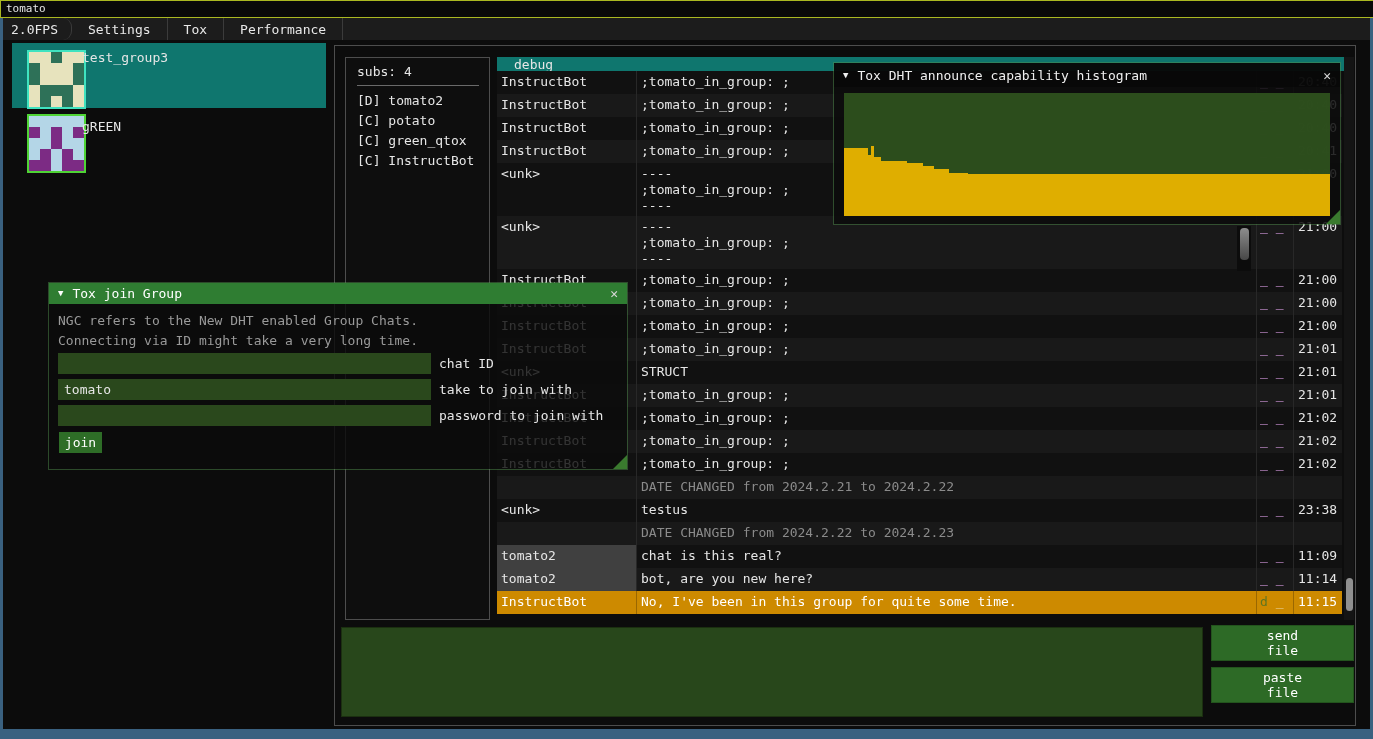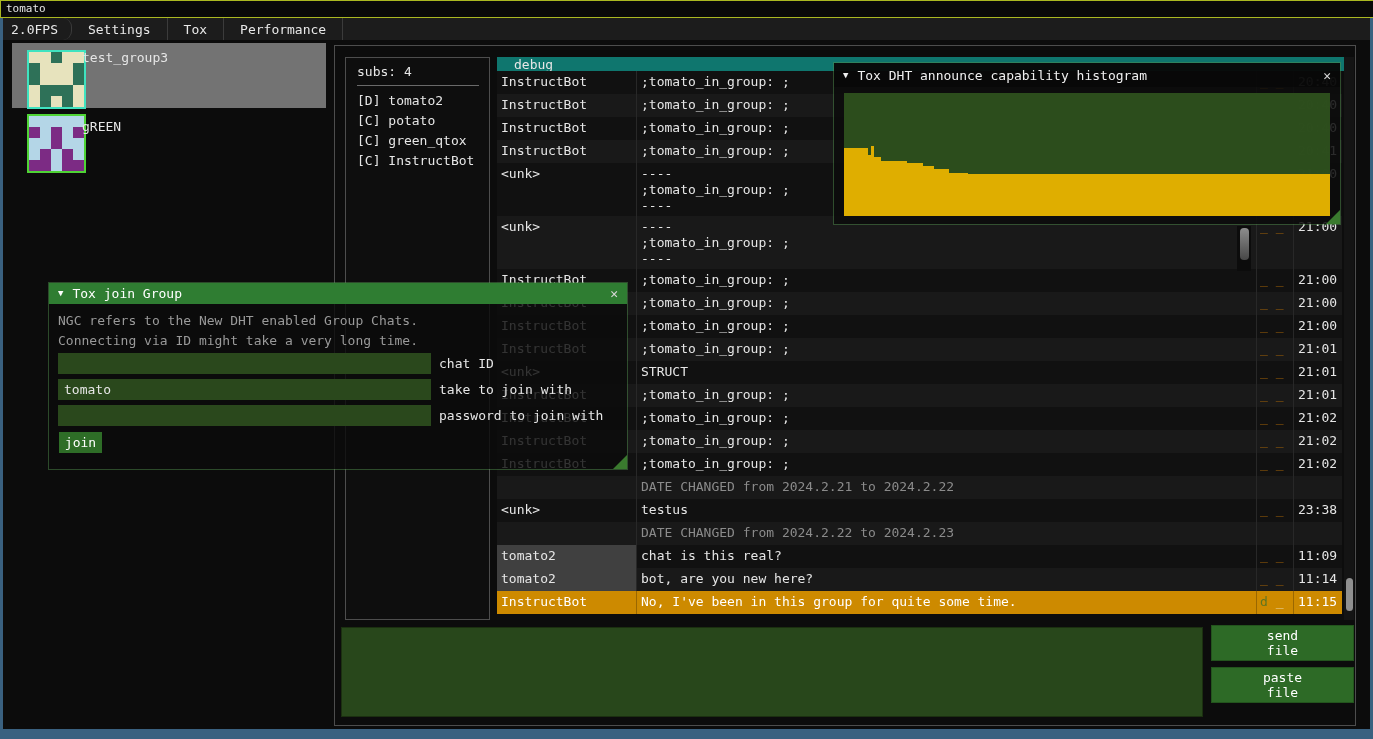--- a/index.html
+++ b/index.html
@@ -11,21 +11,21 @@
             font-size:11px;line-height:15px;padding-left:5px;box-sizing:content-box;}
   .edge-left{left:0;top:18px;width:3px;height:711px;background:#3a6180;}
   .edge-right{left:1370px;top:18px;width:3px;height:711px;background:#3a6180;}
   .edge-bottom{left:0;top:729px;width:1373px;height:10px;background:#3a6180;}
   
   .menubar{left:3px;top:18px;width:1367px;height:22px;background:#1c1c1c;display:flex;align-items:stretch;}
   .menu-item{display:flex;align-items:center;padding:0 16px;border-right:1px solid #3b3b3b;color:#e8e8e8;cursor:default;}
   .menu-fps{padding:0 13px 0 8px;border-radius:9px;}
   
   .group-row{left:12px;width:314px;height:65px;}
-  .group-row.sel{background:#737373;}
+  .group-row.sel{background:#0f766e;}
   .avatar{position:absolute;display:grid;width:55px;height:55px;
           grid-template-columns:repeat(5,1fr);grid-template-rows:repeat(5,1fr);}
   .group-label{position:absolute;left:70px;top:7px;}
   
   .main-frame{left:334px;top:45px;width:1020px;height:679px;border:1px solid #4d4d4d;}
   
   .members{left:345px;top:57px;width:145px;height:563px;border:1px solid #4d4d4d;box-sizing:border-box;background:#0e0e0e;}
   .members-title{margin:6px 0 0 11px;}
   .members-sep{border:0;border-top:1px solid #6a6a6a;margin:6px 10px 5px 11px;}
   .member-item{line-height:20px;padding-left:11px;white-space:nowrap;}
@@ -34,21 +34,21 @@
   .tabstrip{position:absolute;left:0;top:0;width:848px;height:14px;background:#0f766e;}
   .tab-label{position:absolute;left:17px;top:1px;line-height:13px;}
   .rows{position:absolute;left:0;top:14px;width:845px;}
   .crow{position:relative;display:flex;height:23px;background:#111;box-sizing:border-box;}
   .crow.alt{background:#191919;}
   .crow.ml{height:53px;}
   .c-sender{width:140px;flex:none;padding:3px 0 0 4px;box-sizing:border-box;
             border-right:1px solid #282828;overflow:hidden;white-space:nowrap;line-height:16px;}
   .c-msg{width:619px;flex:none;padding:3px 0 0 4px;box-sizing:border-box;position:relative;
          white-space:pre-line;overflow:hidden;line-height:16px;}
-  .c-marks{width:37px;flex:none;padding:3px 0 0 3px;box-sizing:border-box;color:#a16207;
+  .c-marks{width:37px;flex:none;padding:3px 0 0 3px;box-sizing:border-box;color:#f0abfc;
            border-left:1px solid #282828;white-space:pre;line-height:16px;}
   .c-time{width:49px;flex:none;padding:3px 0 0 4px;box-sizing:border-box;
           border-left:1px solid #282828;line-height:16px;}
   .crow.daterow .c-msg{color:#8b8b8b;}
   .crow.sg .c-sender{background:#404040;}
   .crow.hl{background:#cd8a00;color:#fff;}
   .crow.hl .c-sender,.crow.hl .c-marks,.crow.hl .c-time{border-color:#9a6700;}
   .crow.hl .c-marks{color:#ead9a8;}
   .dmark{color:#5f7520;}
   

